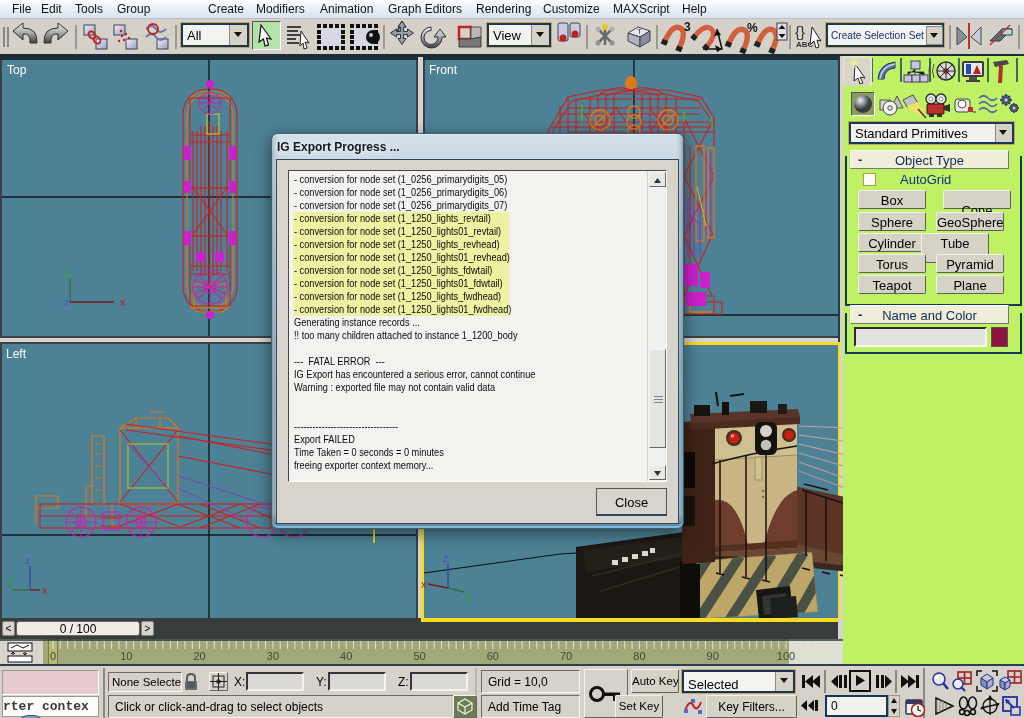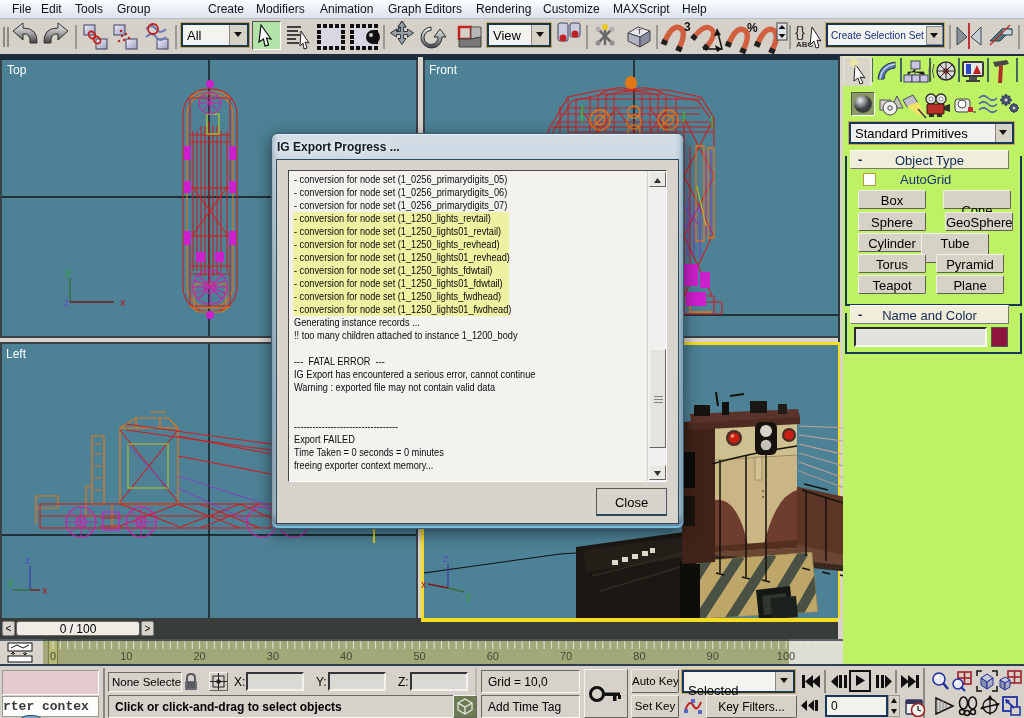--- a/index.html
+++ b/index.html
@@ -880,21 +880,21 @@
 <div class="abs" style="left:2px;top:100px;width:177px;height:150px;border-left:2px solid #16365a;border-right:2px solid #16365a;border-bottom:2px solid #16365a;"></div>
 <div class="abs" style="left:7px;top:94px;width:159px;height:19px;background:#f0edda;border-top:1px solid #fff;border-left:1px solid #fff;border-bottom:1px solid #777;border-right:1px solid #777;font-size:13px;color:#102a52;">
   <span style="position:absolute;left:7px;top:1px;font-weight:bold;">-</span>
   <span style="position:absolute;left:0;right:0;top:2px;text-align:center;">Object Type</span>
 </div>
 <div class="abs" style="left:20px;top:117px;width:13px;height:13px;background:#fdfdfb;border:1px solid #b89848;"></div>
 <span class="abs" style="left:57px;top:116px;font-size:13px;color:#14307a;">AutoGrid</span>
 <div class="mxbtn abs" style="left:15px;top:134px;width:68px;height:19px;font-size:13px;padding-top:2px;">Box</div>
 <div class="mxbtn abs" style="left:100px;top:134px;width:68px;height:19px;font-size:13px;padding-top:12px;">Cone</div>
 <div class="mxbtn abs" style="left:15px;top:156px;width:68px;height:19px;font-size:13px;padding-top:2px;">Sphere</div>
-<div class="mxbtn abs" style="left:93px;top:156px;width:68px;height:19px;font-size:13px;padding-top:2px;margin-left:9px;">GeoSphere</div>
+<div class="mxbtn abs" style="left:93px;top:156px;width:68px;height:19px;font-size:13px;padding-top:2px;">GeoSphere</div>
 <div class="mxbtn abs" style="left:15px;top:177px;width:68px;height:19px;font-size:13px;padding-top:2px;">Cylinder</div>
 <div class="mxbtn abs" style="left:78px;top:177px;width:68px;height:30px;font-size:13px;padding-top:2px;">Tube</div>
 <div class="mxbtn abs" style="left:15px;top:198px;width:68px;height:19px;font-size:13px;padding-top:2px;">Torus</div>
 <div class="mxbtn abs" style="left:93px;top:198px;width:68px;height:19px;font-size:13px;padding-top:2px;">Pyramid</div>
 <div class="mxbtn abs" style="left:15px;top:219px;width:68px;height:19px;font-size:13px;padding-top:2px;">Teapot</div>
 <div class="mxbtn abs" style="left:93px;top:219px;width:68px;height:19px;font-size:13px;padding-top:2px;">Plane</div>
 
 <div class="abs" style="left:2px;top:257px;width:177px;height:41px;border-left:2px solid #16365a;border-right:2px solid #16365a;border-bottom:2px solid #16365a;"></div>
 <div class="abs" style="left:7px;top:249px;width:159px;height:19px;background:#f0edda;border-top:1px solid #fff;border-left:1px solid #fff;border-bottom:1px solid #777;border-right:1px solid #777;font-size:13px;color:#102a52;">
   <span style="position:absolute;left:7px;top:1px;font-weight:bold;">-</span>
@@ -934,21 +934,21 @@
  </div>
  <span class="abs" style="left:234px;top:9px;">X:</span>
  <div class="abs" style="left:246px;top:6px;width:58px;height:19px;background:#dbd9d4;border:2px solid #35353a;border-bottom-color:#f2f2ee;border-right-color:#f2f2ee;"></div>
  <span class="abs" style="left:316px;top:9px;">Y:</span>
  <div class="abs" style="left:328px;top:6px;width:58px;height:19px;background:#dbd9d4;border:2px solid #35353a;border-bottom-color:#f2f2ee;border-right-color:#f2f2ee;"></div>
  <span class="abs" style="left:398px;top:9px;">Z:</span>
  <div class="abs" style="left:410px;top:6px;width:58px;height:19px;background:#dbd9d4;border:2px solid #35353a;border-bottom-color:#f2f2ee;border-right-color:#f2f2ee;"></div>
  <div class="abs" style="left:475px;top:2px;width:2px;height:50px;background:#b8b8b0;"></div>
  <div class="abs sunken" style="left:481px;top:4px;width:99px;height:23px;padding:4px 0 0 6px;">Grid = 10,0</div>
 
- <div class="abs sunken" style="left:108px;top:29px;width:347px;height:23px;padding:4px 0 0 6px;font-weight:bold;">Click or click-and-drag to select objects</div>
+ <div class="abs sunken" style="left:108px;top:29px;width:347px;height:23px;padding:4px 0 0 6px;">Click or click-and-drag to select objects</div>
  <div class="abs raised" style="left:453px;top:29px;width:24px;height:23px;background:#6c7c54;">
   <svg width="22" height="21">
         <g fill="none" stroke="#f0f0ea" stroke-width="1.2">
           <polygon points="11,3 18,7 18,14 11,18 4,14 4,7"></polygon>
           <path d="M4 7 L11 11 L18 7 M11 11 L11 18"></path>
         </g>
       </svg>
  </div>
  <div class="abs sunken" style="left:481px;top:29px;width:99px;height:23px;padding:4px 0 0 6px;">Add Time Tag</div>
 
@@ -956,24 +956,24 @@
   <svg width="42" height="47">
         <g>
           <circle cx="12" cy="24" r="6.5" fill="none" stroke="#101010" stroke-width="3"></circle>
           <rect x="18" y="22.5" width="17" height="3.5" fill="#101010"></rect>
           <rect x="28" y="25" width="3.5" height="6" fill="#101010"></rect>
           <rect x="33" y="25" width="3" height="4" fill="#101010"></rect>
         </g>
       </svg>
  </div>
  <div class="abs mxbtn" style="left:631px;top:3px;width:48px;height:24px;padding-top:5px;font-size:11.5px;white-space:nowrap;overflow:hidden;">Auto Key</div>
- <div class="abs mxbtn" style="left:631px;top:29px;width:48px;height:23px;padding-top:4px;font-size:11.5px;white-space:nowrap;overflow:hidden;">Set Key</div>
+ <div class="abs mxbtn" style="left:615px;top:29px;width:48px;height:23px;padding-top:4px;font-size:11.5px;white-space:nowrap;overflow:hidden;">Set Key</div>
 
  <div class="abs" style="left:682px;top:4px;width:113px;height:23px;background:#f4f3f0;border:2px solid #16365a;outline:1px solid #c8a858;">
-  <span style="position:absolute;left:4px;top:11px;font-size:13px;">Selected</span>
+  <span style="position:absolute;left:4px;top:5px;font-size:13px;">Selected</span>
   <div class="abs" style="right:0;top:0;width:18px;height:19px;background:#d6d2c6;border-left:1px solid #888;">
    <svg width="16" height="17">
           <polygon points="4,6 12,6 8,11" fill="#101010"></polygon>
         </svg></div>
  </div>
 
  <svg class="abs" style="left:683px;top:31px;" width="20" height="20">
       <path d="M2 14 Q6 2 10 8 Q14 16 18 5" fill="none" stroke="#c02020" stroke-width="2"></path>
       <g fill="#5868c8">
         <rect x="1" y="12" width="4" height="4"></rect>

